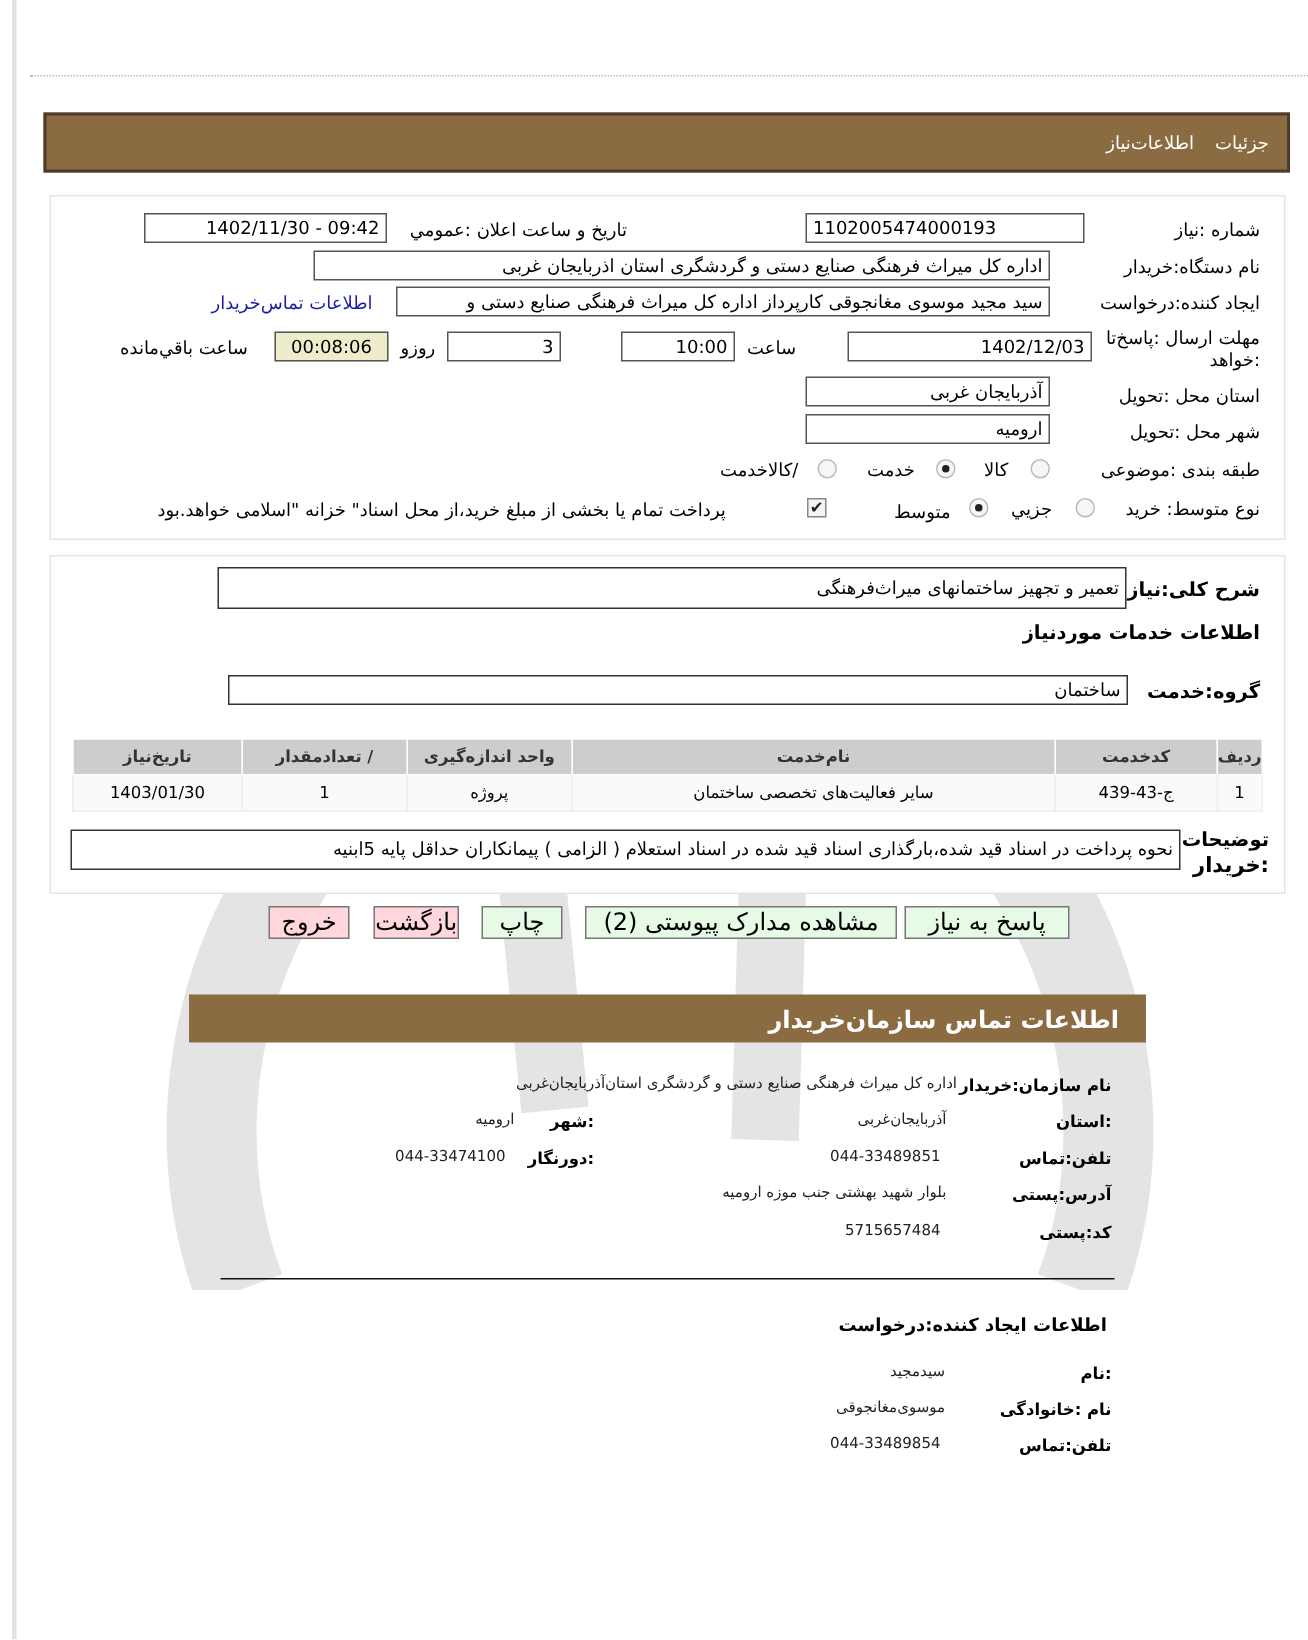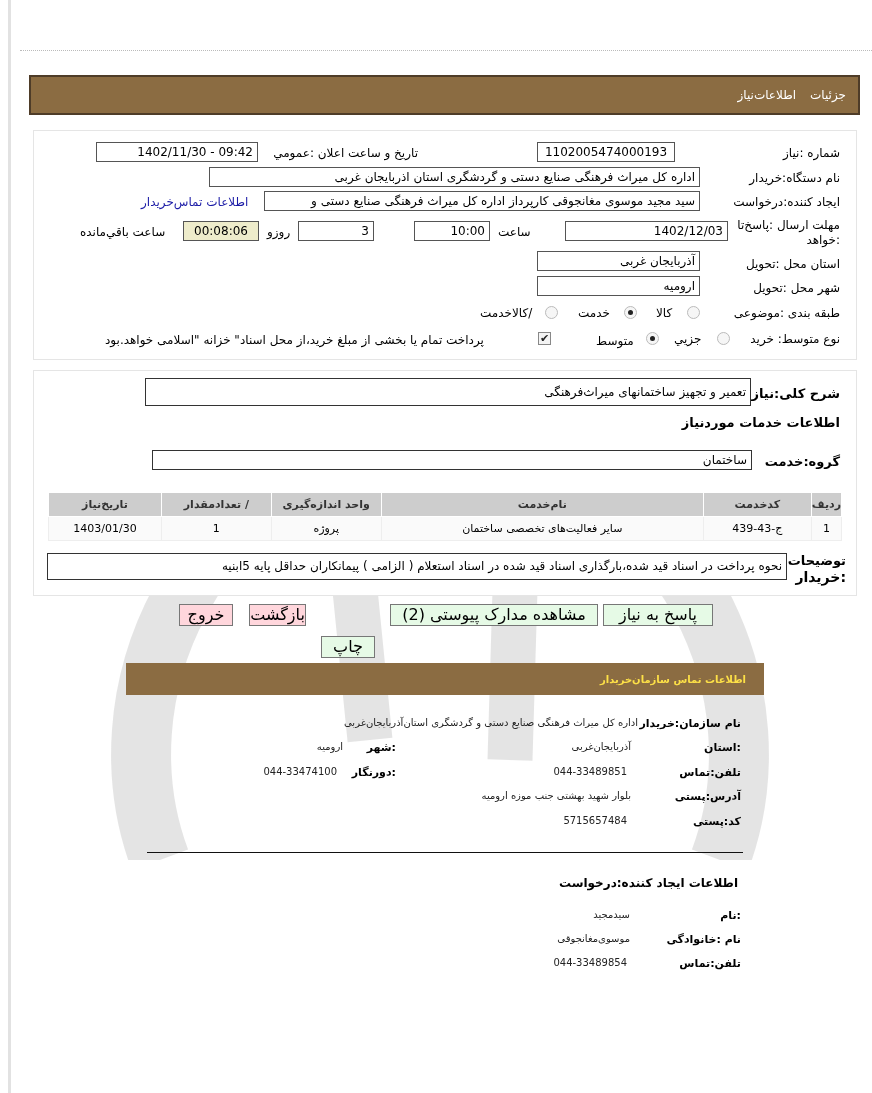--- a/index.html
+++ b/index.html
@@ -21,21 +21,21 @@
   .radio.on::after { content: ""; position: absolute; left: 3px; top: 3px; width: 5px; height: 5px; border-radius: 50%; background: #222; }
   .check { position: absolute; width: 13px; height: 13px; border: 1px solid #888; background: #f4f4f4; font-size: 11px; line-height: 11px; text-align: center; color: #222; }
   .bold { font-weight: bold; }
   table.svc { position: absolute; left: 48px; top: 492px; width: 794px; border-collapse: collapse; font-size: 11px; }
   table.svc th { background: #cdcdcd; color: #333; font-weight: bold; height: 24px; border: 1px solid #fff; }
   table.svc td { background: #fafafa; height: 24px; text-align: center; border: 1px solid #eee; }
   .btn { position: absolute; height: 22px; border: 1px solid #777; font-size: 16px; line-height: 20px; text-align: center; cursor: pointer; }
   .btn.green { background: #e6fae6; }
   .btn.pink { background: #ffd6dc; }
   .contact-bar { position: absolute; left: 126px; top: 663px; width: 638px; height: 32px; background: #8b6c42; display: flex; align-items: center; padding-right: 18px; }
-  .contact-bar span { color: #fde047; font-weight: bold; font-size: 10px; }
+  .contact-bar span { color: #ffffff; font-weight: bold; font-size: 16px; }
   .c-lbl { position: absolute; font-weight: bold; font-size: 11px; white-space: nowrap; }
   .c-val { position: absolute; font-size: 10px; white-space: nowrap; color: #222; }
   .hr { position: absolute; left: 147px; top: 852px; width: 596px; border-top: 1px solid #111; }
   .watermark { position: absolute; pointer-events: none; opacity: 0.22; }
 </style>
 </head>
 <body>
 
 <div class="left-rule"></div>
 <div class="dotted-rule"></div>
@@ -48,21 +48,21 @@
 </svg>
 
 <div class="header-bar">
   <span>جزئیات</span>
   <span>اطلاعات‌نیاز</span>
 </div>
 
 <div class="panel panel1"></div>
 
 <span class="lbl" style="right:32px;top:146px;">شماره :نیاز</span>
-<div class="box" style="left:537px;top:142px;width:138px;text-align:center;">1102005474000193</div>
+<div class="box" style="left:537px;top:142px;width:186px;text-align:left;">1102005474000193</div>
 <span class="lbl" style="right:454px;top:146px;">تاریخ و ساعت اعلان :عمومي</span>
 <div class="box" style="left:96px;top:142px;width:162px;text-align:right;">1402/11/30 - 09:42</div>
 
 <span class="lbl" style="right:32px;top:171px;">نام دستگاه:خریدار</span>
 <div class="box rtl" style="left:209px;top:167px;width:491px;">اداره کل میراث فرهنگی  صنایع دستی و گردشگری استان اذربایجان غربی</div>
 
 <span class="lbl" style="right:32px;top:195px;">ایجاد کننده:درخواست</span>
 <div class="box rtl" style="left:264px;top:191px;width:436px;">سید مجید موسوی مغانجوقی کارپرداز اداره کل میراث فرهنگی  صنایع دستی و</div>
 <span class="link" style="left:141px;top:195px;">اطلاعات تماس‌خریدار</span>
 
@@ -130,21 +130,21 @@
     </tr>
   </tbody>
 </table>
 
 <span class="lbl bold" style="right:26px;top:553px;font-size:13px;">توضیحات</span>
 <span class="lbl bold" style="right:26px;top:569px;font-size:14px;">:خریدار</span>
 <div class="box rtl" style="left:47px;top:553px;width:740px;height:27px;line-height:25px;border-color:#333;">نحوه پرداخت در اسناد قید شده،بارگذاری اسناد قید شده در اسناد استعلام ( الزامی ) پیمانکاران حداقل پایه 5ابنیه</div>
 
 <div class="btn green" style="left:603px;top:604px;width:110px;">پاسخ به نیاز</div>
 <div class="btn green" style="left:390px;top:604px;width:208px;">مشاهده مدارک پیوستی (2)</div>
-<div class="btn green" style="left:321px;top:604px;width:54px;margin-top:32px;">چاپ</div>
+<div class="btn green" style="left:321px;top:604px;width:54px;">چاپ</div>
 <div class="btn pink" style="left:249px;top:604px;width:57px;">بازگشت</div>
 <div class="btn pink" style="left:179px;top:604px;width:54px;">خروج</div>
 
 <div class="contact-bar">
   <span>اطلاعات  تماس  سازمان‌خریدار</span>
 </div>
 
 <span class="c-lbl" style="right:131px;top:717px;">نام  سازمان:خریدار</span>
 <span class="c-val" style="right:234px;top:717px;">اداره کل  میراث  فرهنگی  صنایع  دستی  و  گردشگری استان‌آذربایجان‌غربی</span>
 

